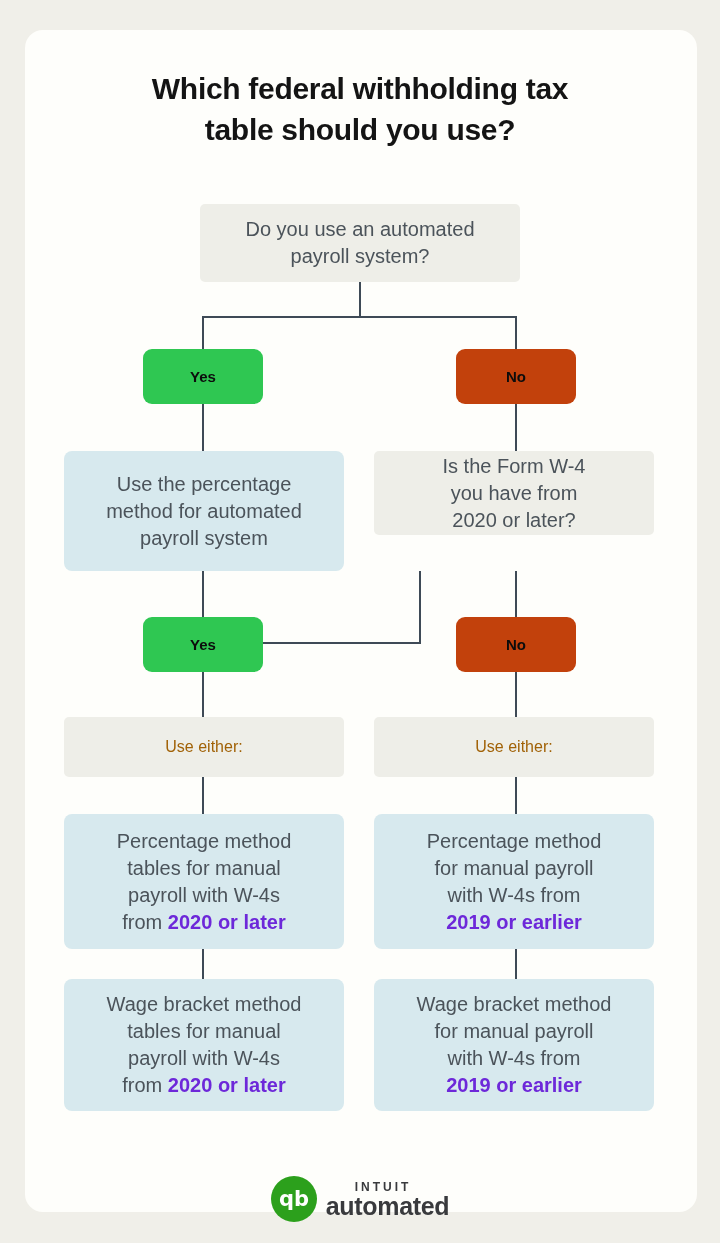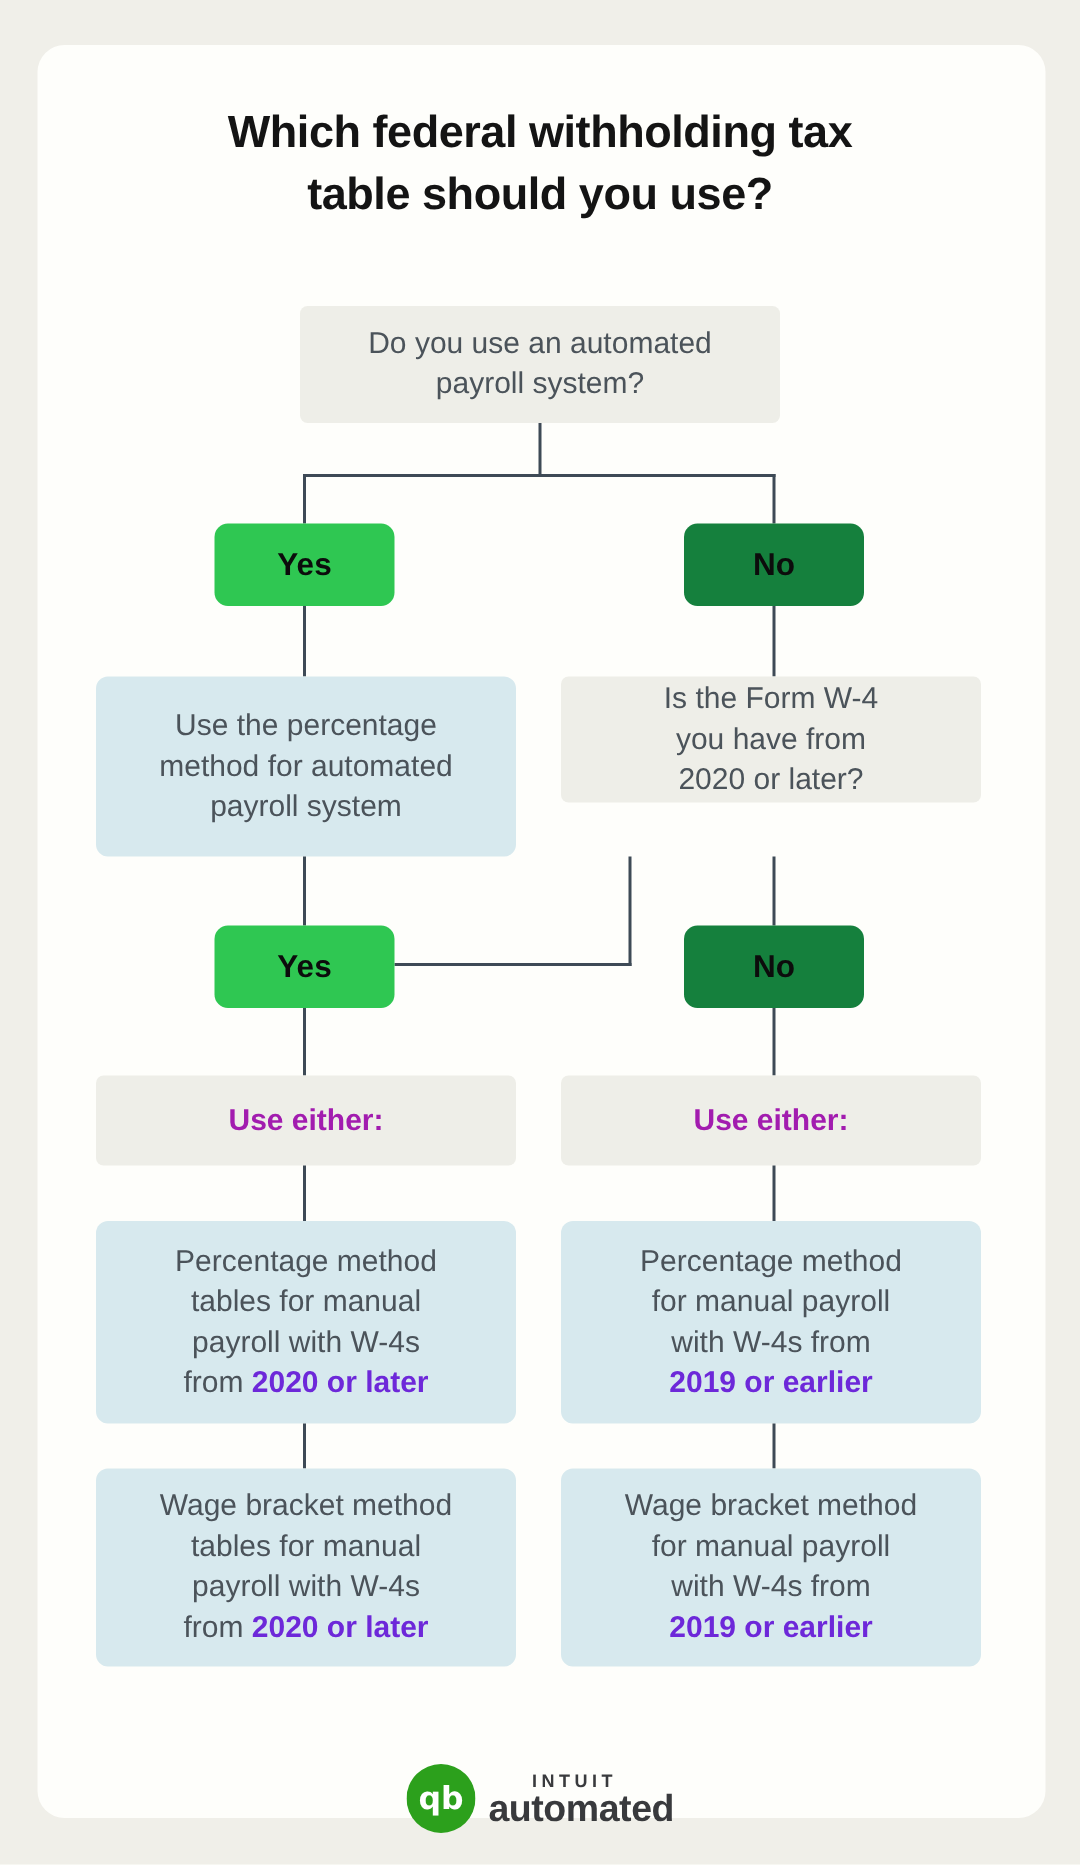--- a/index.html
+++ b/index.html
@@ -26,32 +26,32 @@
   }
   .gray-box{background:#eeeee8;border-radius:5px;}
   .blue-box{background:#d7e9ee;border-radius:8px;}
   .node .ln{display:block;font-size:20px;line-height:27px;color:#4b535a;}
   .node .ln b{color:#6d28d9;font-weight:700;}
   .q1{left:200px;top:200px;width:320px;height:78px;}
   .blueL{left:64px;top:447px;width:280px;height:120px;}
   .w4{left:374px;top:447px;width:280px;height:84px;}
   .ueL{left:64px;top:713px;width:280px;height:60px;}
   .ueR{left:374px;top:713px;width:280px;height:60px;}
-  .ue-label{font-size:20px;font-weight:700;color:#a21caf;}
+  .ue-label{font-size:16px;font-weight:400;color:#a16207;}
   .pctL{left:64px;top:810px;width:280px;height:135px;}
   .pctR{left:374px;top:810px;width:280px;height:135px;}
   .wageL{left:64px;top:975px;width:280px;height:132px;}
   .wageR{left:374px;top:975px;width:280px;height:132px;}
   .btn{
     position:absolute;width:120px;height:55px;border-radius:9px;
     display:flex;align-items:center;justify-content:center;
-    font-size:21px;font-weight:700;color:#0c0c0c;
+    font-size:15px;font-weight:700;color:#0c0c0c;
   }
   .btn-yes{background:#2fc752;}
-  .btn-no{background:#15803d;}
+  .btn-no{background:#c2410c;}
   .yes1{left:143px;top:345px;}
   .no1{left:456px;top:345px;}
   .yes2{left:143px;top:613px;}
   .no2{left:456px;top:613px;}
   .conn{position:absolute;background:#3e4a56;}
   .footer{
     position:absolute;left:0;top:1172px;width:720px;
     display:flex;align-items:center;justify-content:center;gap:9px;
   }
   .qb-badge{width:46px;height:46px;display:block;}

